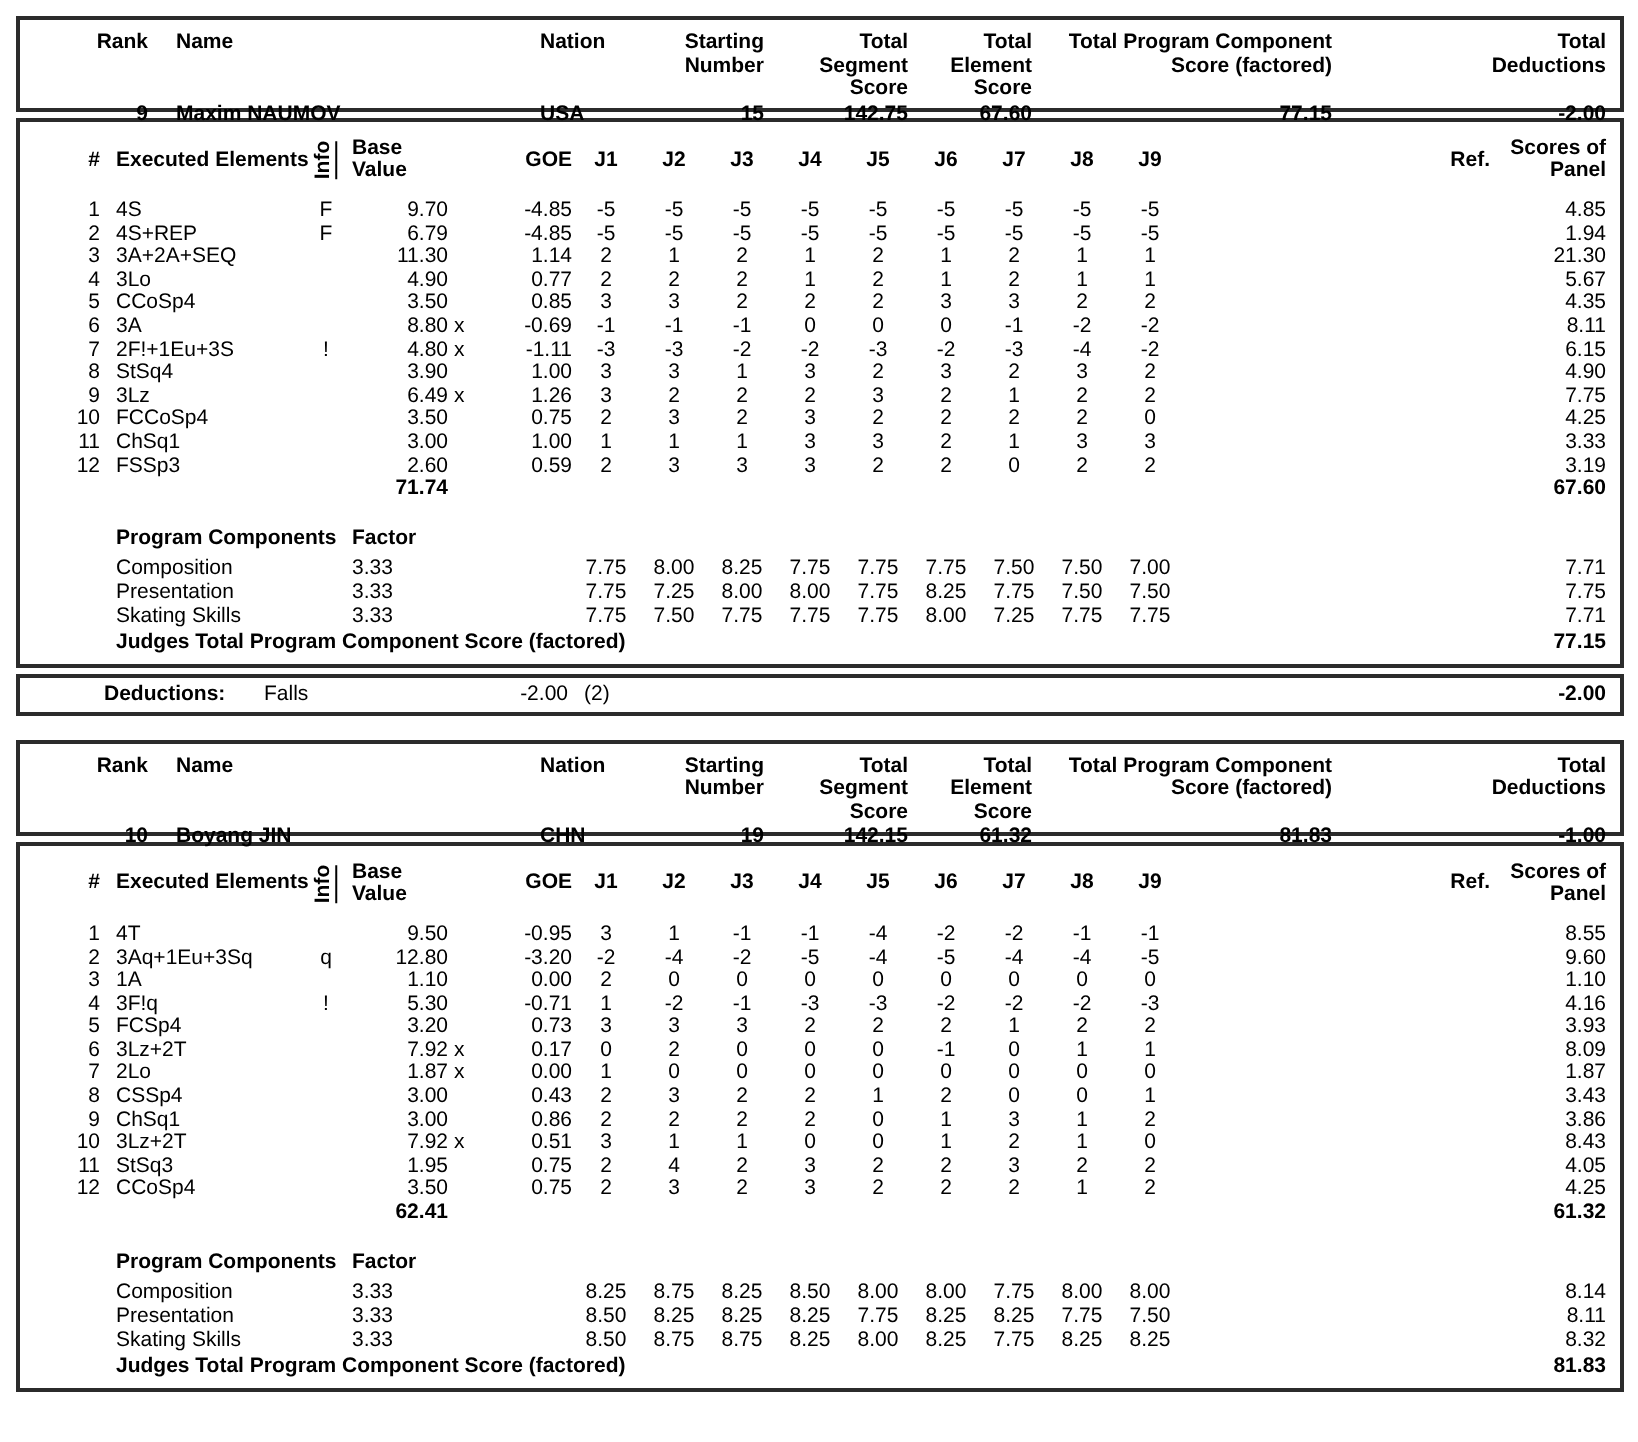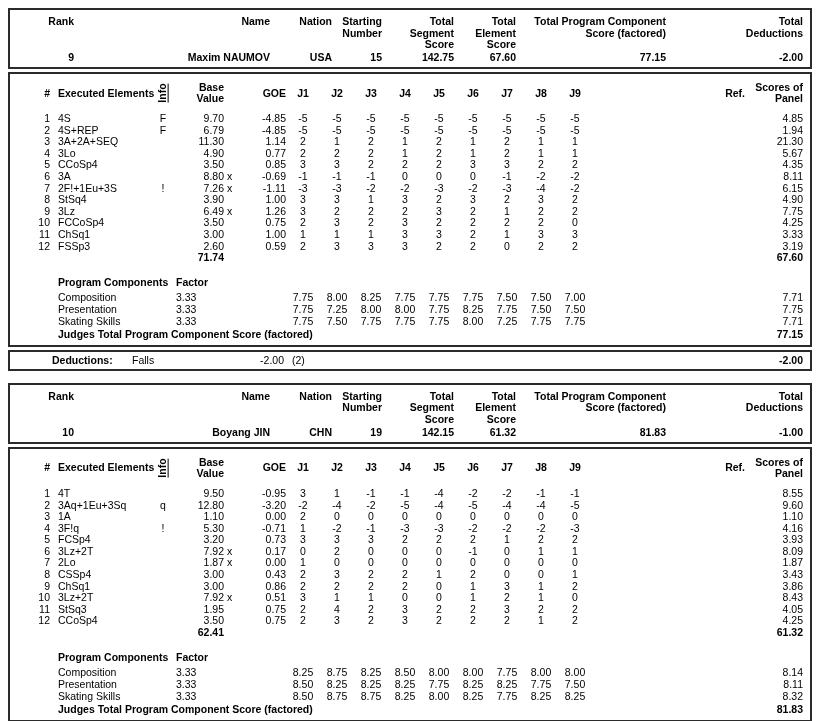--- a/index.html
+++ b/index.html
@@ -6,28 +6,28 @@
   html,body { background:#fff; }
   body {
     width: 819px; height: 721px; overflow: hidden;
     font-family: "Liberation Sans", "DejaVu Sans", sans-serif;
     font-size: 10.5px; color: #000;
   }
   .page { padding: 8px 7px 0 8px; }
   .box { border: 2px solid #2b2b2b; background: #fff; }
 
   
-  .bio-box { height: 61px; margin-bottom: 3px; padding: 6px 7px 4px 6px;
+  .bio-box { height: 48px; margin-bottom: 3px; padding: 6px 7px 4px 6px;
              display: flex; flex-direction: column; justify-content: space-between; }
   .bio-grid { display: grid; grid-template-columns: 58px 196px 62px 50px 72px 62px 150px 1fr; }
   .bio-head { font-weight: bold; line-height: 11.5px; }
   .bio-vals { font-weight: bold; }
   .pre { white-space: pre-line; }
   .ar { text-align: right; }
-  .al { text-align: right; }
+  .al { text-align: left; }
   .ac { text-align: center; }
   .name-pad { padding-left: 14px; }
 
   
   .el-box { margin-bottom: 3px; padding: 4px 7px 4px 6px; }
   .el-grid { display: grid; grid-template-columns: 34px 100px 26px 48px 16px 46px repeat(9, 34px) 1fr 40px 58px; }
   .el-head { font-weight: bold; height: 30px; align-items: center; margin-bottom: 5px; line-height: 11px; }
   .info-rot { display: inline-block; transform: rotate(-90deg); border-bottom: 1px solid #000; font-weight: bold; }
   .row { line-height: 11.6px; }
   .c-name { padding-left: 8px; white-space: nowrap; }
@@ -228,21 +228,21 @@
               <div class="ac">-2</div>
               <div class="ac">-2</div>
               <div></div>
               <div class="ar"></div>
               <div class="ar">8.11</div>
             </div>
             <div class="el-grid row">
               <div class="ar">7</div>
               <div class="c-name">2F!+1Eu+3S</div>
               <div class="ac">!</div>
-              <div class="ar">7.26</div>
+              <div class="ar">4.80</div>
               <div class="c-x">x</div>
               <div class="ar">-1.11</div>
               <div class="ac">-3</div>
               <div class="ac">-3</div>
               <div class="ac">-2</div>
               <div class="ac">-2</div>
               <div class="ac">-3</div>
               <div class="ac">-2</div>
               <div class="ac">-3</div>
               <div class="ac">-4</div>

